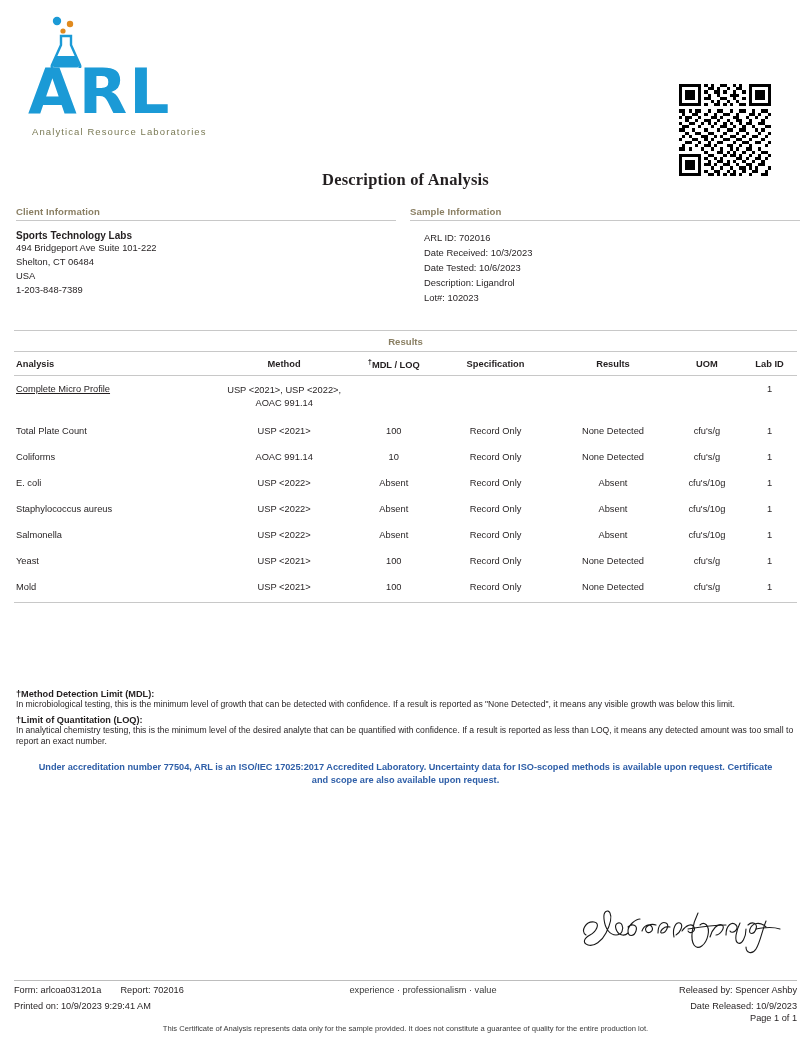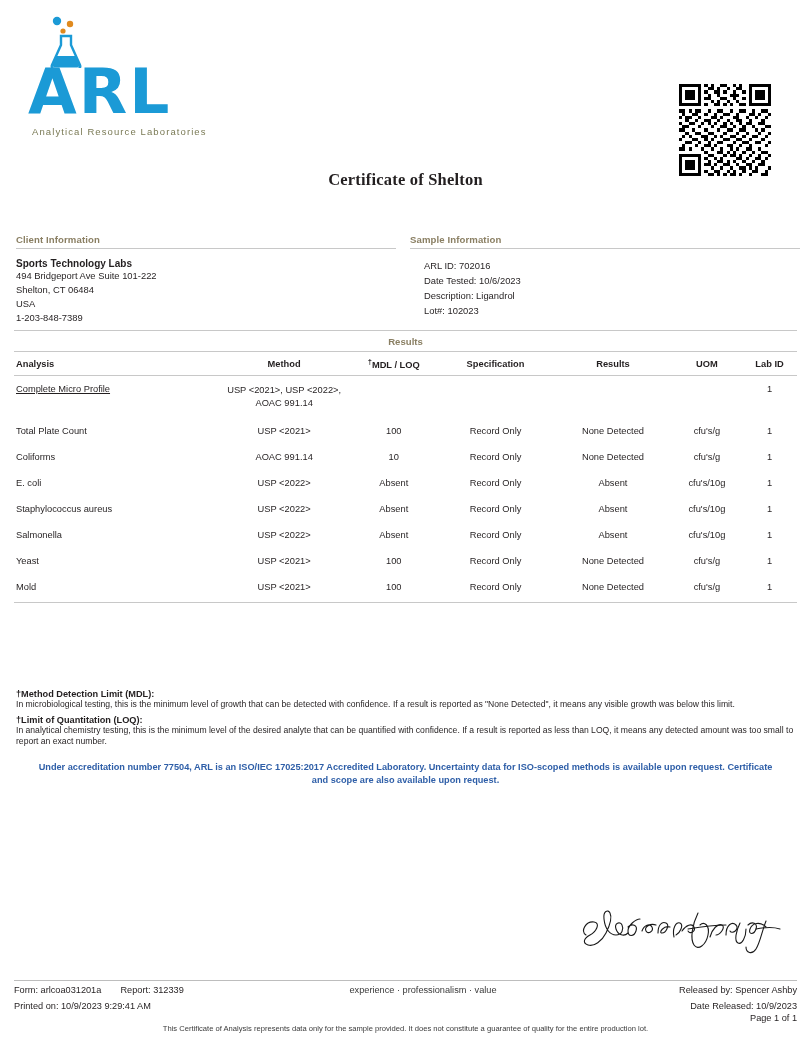--- a/index.html
+++ b/index.html
@@ -47,21 +47,20 @@
   .qr { position: absolute; right: 26px; top: 84px; width: 92px; height: 92px; }
 
   
   .info { position: relative; margin-top: 6px; height: 110px; }
   .col-left { position: absolute; left: 2px; top: 0; width: 380px; }
   .col-right { position: absolute; left: 396px; top: 0; width: 390px; }
   .sec-head {
     font-size: 9.6px; color: #8a7f63; font-weight: bold;
     padding-bottom: 3px; border-bottom: 1px solid #c8c8c8;
     letter-spacing: .1px;
-    margin-top: 28px;
   }
   .client-name { font-size: 10px; font-weight: bold; margin-top: 9px; }
   .info-line { font-size: 9.4px; line-height: 14px; color: #231f20; }
   .col-right .info-line { line-height: 15px; margin-left: 14px; }
   .col-right .first { margin-top: 9px; }
 
   
   .results-wrap { margin-top: 14px; position: relative; }
   .results-banner {
     text-align: center; font-size: 9.6px; font-weight: bold;
@@ -130,21 +129,21 @@
           <circle cx="24" cy="8" r="3.2" fill="#e08a1e"></circle>
           <circle cx="17" cy="15" r="2.6" fill="#e08a1e"></circle>
           <path d="M15 20 h10 v9 l9 20 a3 3 0 0 1 -2.7 4.2 H8.7 A3 3 0 0 1 6 49 l9 -20 z" fill="none" stroke="#1b9ad6" stroke-width="2.4"></path>
           <path d="M10.5 40 h19 l3.6 8 a2.5 2.5 0 0 1 -2.3 3.6 H9.2 A2.5 2.5 0 0 1 7 48 z" fill="#1b9ad6"></path>
         </svg>
         <div class="arl-word">ARL</div>
         <div class="arl-sub">Analytical Resource Laboratories</div>
       </div>
     </div>
 
-    <div class="doc-title">Certificate of Shelton</div>
+    <div class="doc-title">Description of Analysis</div>
 
     <svg class="qr" viewBox="0 0 29 29" shape-rendering="crispEdges">
       <rect width="29" height="29" fill="#ffffff"></rect>
       <g fill="#000000">
         <rect x="0" y="0" width="7" height="1"></rect>
           <rect x="0" y="6" width="7" height="1"></rect>
         <rect x="0" y="0" width="1" height="7"></rect>
           <rect x="6" y="0" width="1" height="7"></rect>
         <rect x="2" y="2" width="3" height="3"></rect>
         <rect x="22" y="0" width="7" height="1"></rect>
@@ -362,20 +361,21 @@
       <div class="sec-head">Client Information</div>
       <div class="client-name">Sports Technology Labs</div>
       <div class="info-line">494 Bridgeport Ave Suite 101-222</div>
       <div class="info-line">Shelton, CT  06484</div>
       <div class="info-line">USA</div>
       <div class="info-line">1-203-848-7389</div>
     </div>
     <div class="col-right">
       <div class="sec-head">Sample Information</div>
       <div class="info-line first">ARL ID: 702016</div>
+      <div class="info-line">Date Received: 10/3/2023</div>
       <div class="info-line">Date Tested: 10/6/2023</div>
       <div class="info-line">Description: Ligandrol</div>
       <div class="info-line">Lot#: 102023</div>
     </div>
   </div>
 
   <div class="results-wrap">
     <div class="results-banner">Results</div>
     <table class="results">
       <colgroup>
@@ -504,21 +504,21 @@
       </g>
     </svg>
   </div>
 
   <div class="footer">
     <div class="footer-rule"></div>
     <div class="footer-row">
       <div class="f-left">
         <span>Form: arlcoa031201a</span>
         <span class="mono-sep"></span>
-        <span>Report: 312339</span>
+        <span>Report: 702016</span>
       </div>
       <div class="f-mid">experience · professionalism · value</div>
       <div class="f-right">Released by: Spencer Ashby</div>
     </div>
     <div class="footer-row2">
       <div>Printed on: 10/9/2023 9:29:41 AM</div>
       <div>Date Released: 10/9/2023</div>
     </div>
   </div>
 

